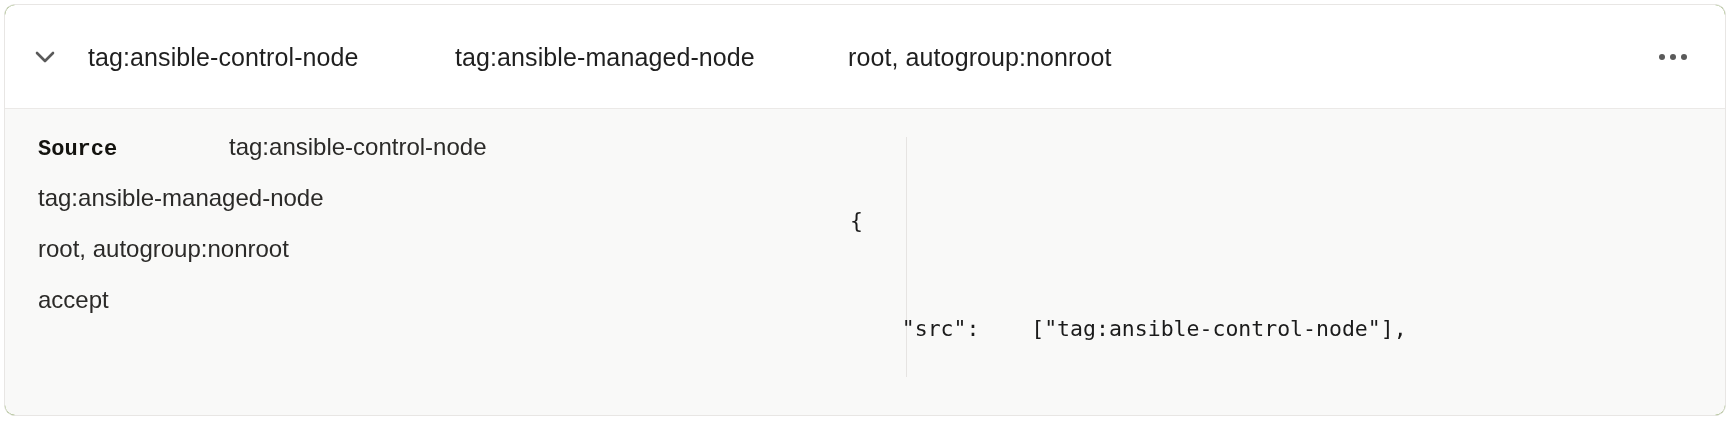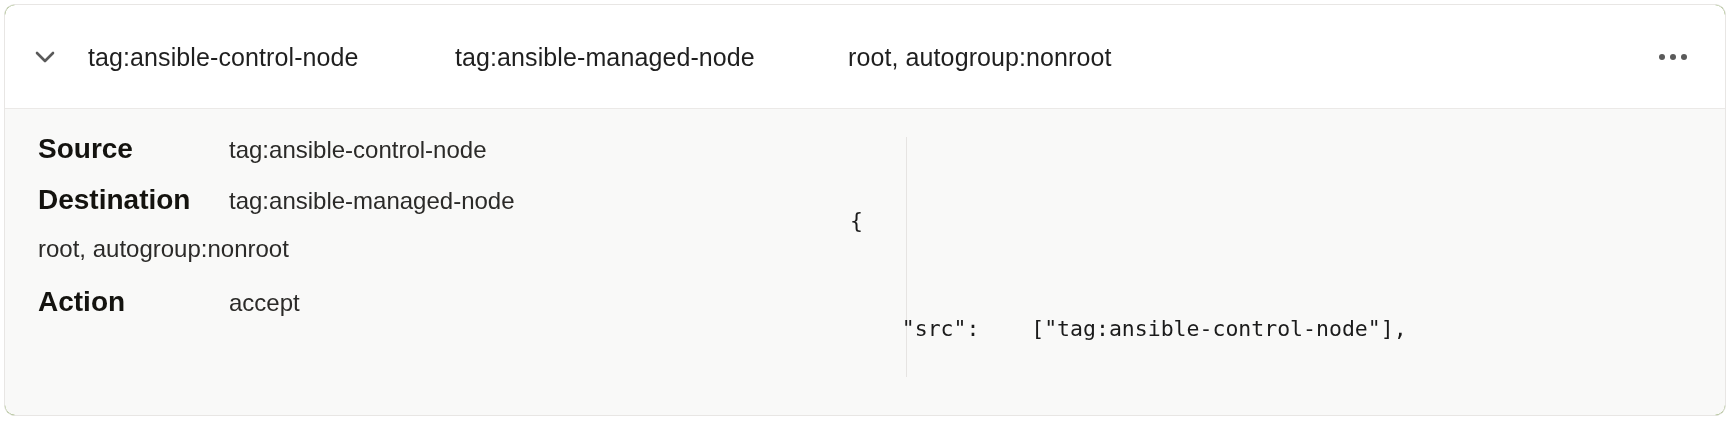--- a/index.html
+++ b/index.html
@@ -97,24 +97,25 @@
     width: 780px;
   }
   .detail-row {
     display: flex;
     align-items: baseline;
     height: 51px;
   }
   .detail-label {
     width: 191px;
     flex: 0 0 191px;
-    font-size: 28px;
+    font-size: 22px;
     font-weight: bold;
     color: #14130f;
     white-space: nowrap;
+    font-family: Liberation Mono, monospace;
   }
   .detail-value {
     font-size: 24px;
     color: #2b2a28;
     white-space: nowrap;
   }
 
   .divider {
     position: absolute;
     left: 901px;
@@ -164,28 +165,26 @@
   </div>
 
   <div class="card-body">
 
     <div class="detail-grid">
       <div class="detail-row">
         <div class="detail-label">Source</div>
         <div class="detail-value">tag:ansible-control-node</div>
       </div>
       <div class="detail-row">
-        <div class="detail-label">Destination</div>
         <div class="detail-value">tag:ansible-managed-node</div>
       </div>
       <div class="detail-row">
         <div class="detail-value">root, autogroup:nonroot</div>
       </div>
       <div class="detail-row">
-        <div class="detail-label">Action</div>
         <div class="detail-value">accept</div>
       </div>
     </div>
 
     <div class="divider"></div>
 
     <div class="code-block">
       <div class="code-line">{</div>
       <div class="code-line">    "src":    ["tag:ansible-control-node"],</div>
       

